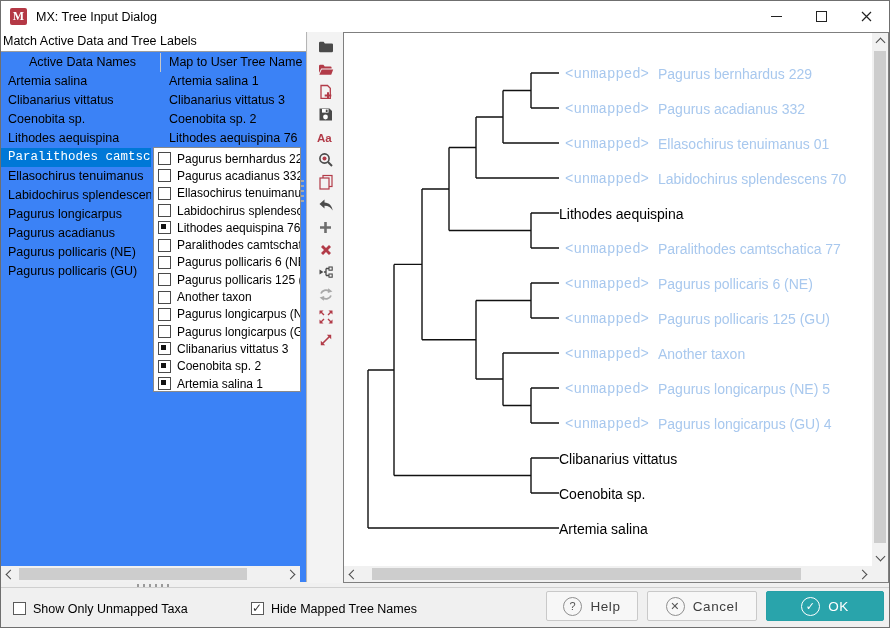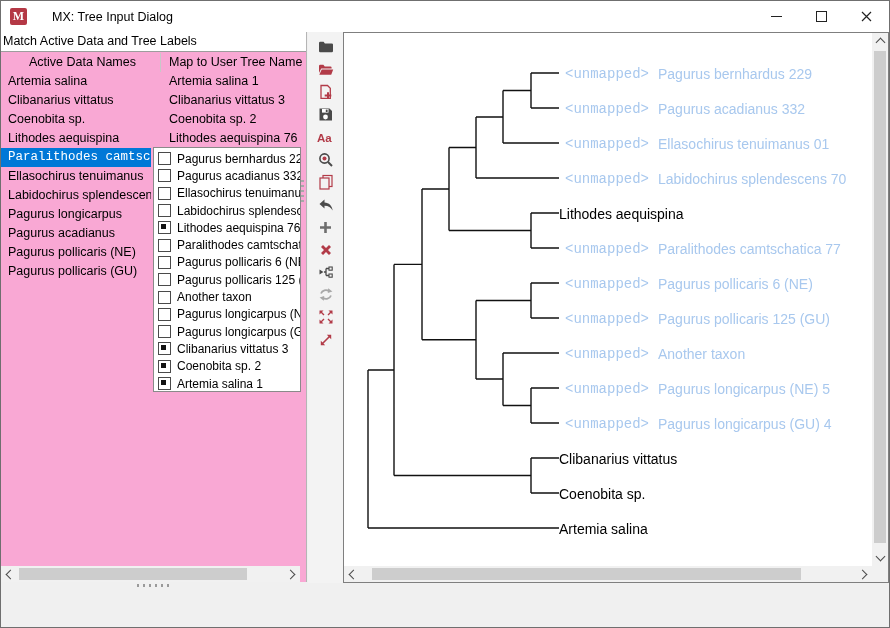--- a/index.html
+++ b/index.html
@@ -3,27 +3,27 @@
 <meta charset="utf-8">
 <style>
   html,body{margin:0;padding:0;background:#d8d8d8;}
   .window{position:relative;width:890px;height:628px;background:#f0f0f0;border:1px solid #6f6f6f;
     box-sizing:border-box;overflow:hidden;color:#000;
     font-family:"Liberation Sans","DejaVu Sans",sans-serif;font-size:12.5px;}
   
   .titlebar{position:absolute;top:0;left:0;right:0;height:31px;background:#fff;display:flex;align-items:center;}
   .logo{width:17px;height:17px;margin-left:9px;border-radius:2px;display:flex;align-items:center;justify-content:center;
     font-family:"Liberation Serif",serif;font-weight:bold;font-size:12px;color:#fff;}
-  .title{margin-left:25px;font-size:12.5px;}
+  .title{margin-left:9px;font-size:12.5px;}
   .winbtns{margin-left:auto;display:flex;height:100%;}
   .winbtn{width:45px;display:flex;align-items:center;justify-content:center;}
   .glyph-min{width:11px;height:1px;background:#222;}
   .glyph-max{width:9px;height:9px;border:1px solid #222;}
   
-  .left-panel{position:absolute;left:0;top:31px;width:306px;height:550px;background:#f9a8d4;border-right:1px solid #b5b5b5;box-sizing:border-box;}
+  .left-panel{position:absolute;left:0;top:31px;width:306px;height:550px;background:#3b82f6;border-right:1px solid #b5b5b5;box-sizing:border-box;}
   .panel-header{position:absolute;top:0;left:0;right:0;height:19px;line-height:19px;padding-left:2px;border-bottom:1px solid #9d9d9d;background:#fff;white-space:nowrap;}
   .col-head1{position:absolute;top:23px;left:8px;white-space:nowrap;margin-left:20px;}
   .col-head2{position:absolute;top:23px;left:168px;white-space:nowrap;}
   .col-div{position:absolute;top:21px;left:159px;width:1px;height:19px;background:#c8c8c8;}
   .active-list{position:absolute;top:40px;left:0;width:158px;}
   .lrow{height:19px;line-height:19px;padding-left:7px;white-space:nowrap;overflow:hidden;width:150px;box-sizing:border-box;}
   .lrow.selected{background:#0078d7;color:#fff;font-family:Liberation Mono, monospace;}
   .mapped-list{position:absolute;top:40px;left:168px;width:136px;}
   .mrow{height:19px;line-height:19px;white-space:nowrap;overflow:hidden;}
   .listbox{position:absolute;left:152px;top:115px;width:148px;height:245px;border:1px solid #8a8a8a;box-sizing:border-box;background:#fff;overflow:hidden;padding-top:2px;}
@@ -413,14 +413,33 @@
           <div class="chev left"></div>
         </div>
       <div class="sb-thumb-h" style="left:28px;width:429px;"></div>
       <div class="sb-arrow" style="right:0;">
           <div class="chev right"></div>
         </div>
     </div>
     <div class="sb-corner"></div>
   </div>
 
+  <div class="bottombar">
+    <div class="cbx" style="left:12px;"></div>
+    <div class="foot-label" style="left:32px;">Show Only Unmapped Taxa</div>
+    <div class="cbx on" style="left:250px;"></div>
+    <div class="foot-label" style="left:270px;">Hide Mapped Tree Names</div>
+
+    <div class="btn" style="left:545px;width:92px;">
+      <span class="circ">?</span>
+      <span>Help</span>
+    </div>
+    <div class="btn" style="left:646px;width:110px;">
+      <span class="circ">✕</span>
+      <span>Cancel</span>
+    </div>
+    <div class="btn ok" style="left:765px;width:118px;background:#29a4ab;">
+      <span class="circ">✓</span>
+      <span>OK</span>
+    </div>
+  </div>
 
 </div>
 
 </body></html>

